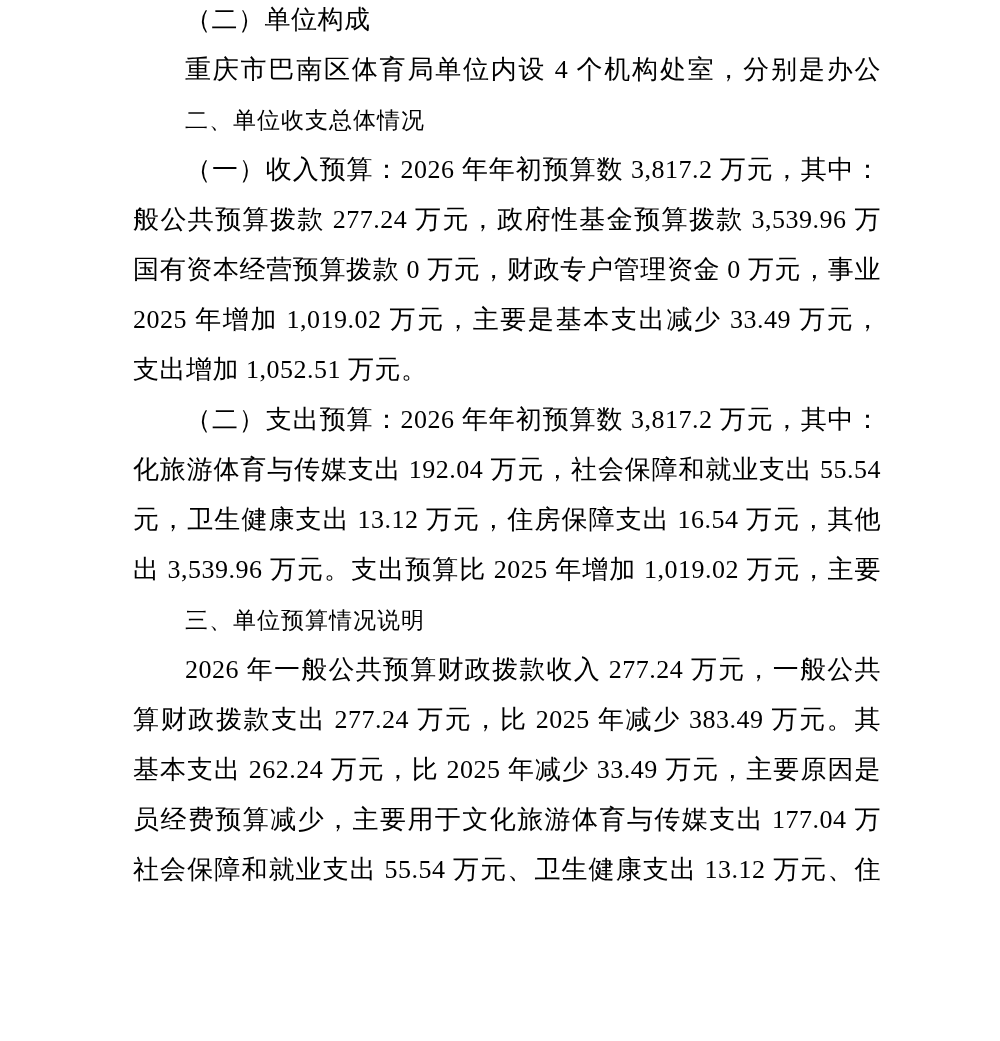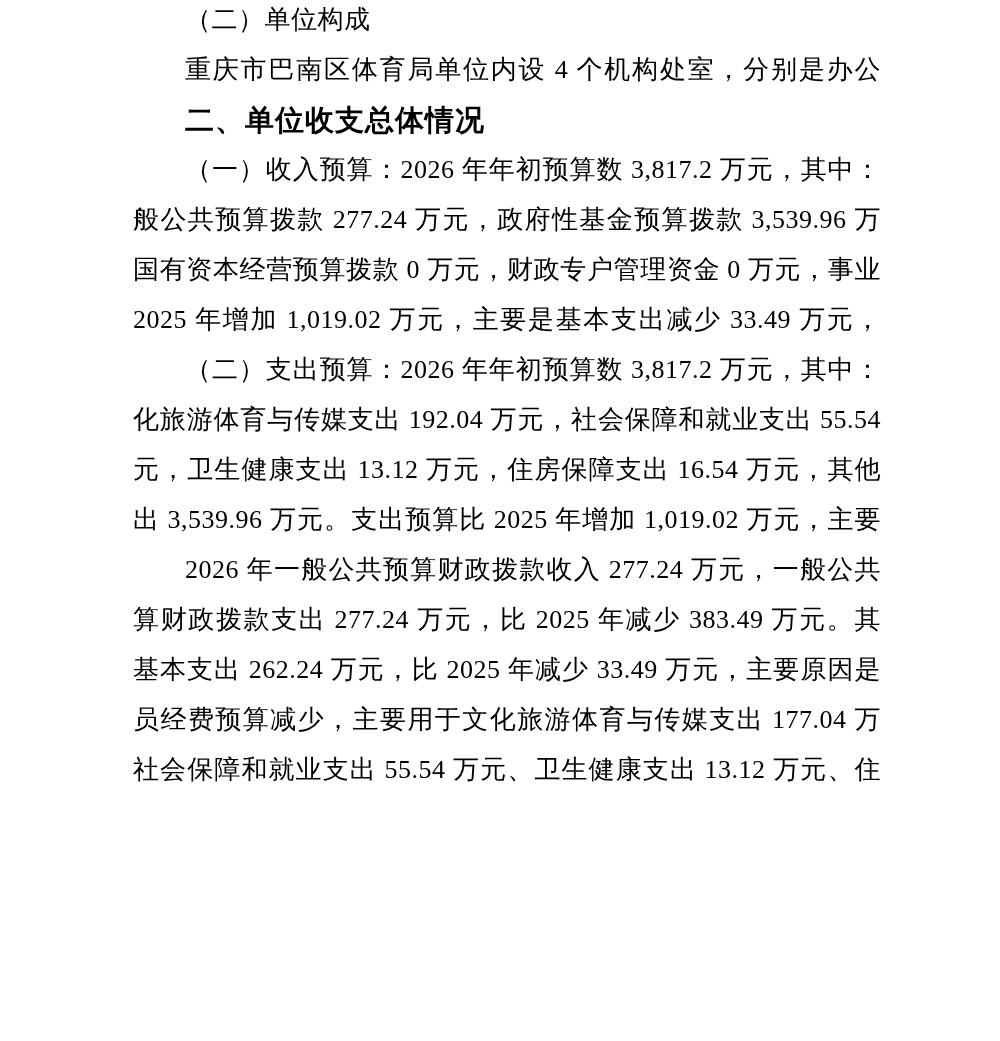--- a/index.html
+++ b/index.html
@@ -35,40 +35,42 @@
     white-space: normal;
     text-align: justify;
     text-align-last: justify;
     text-justify: inter-ideograph;
   }
   .line.indent {
     text-indent: 52px;
   }
   .line.heading {
     font-family: "Liberation Sans", sans-serif;
-    font-weight: bold;
-    font-size: 29px;
+    font-weight: normal;
+    font-size: 23px;
     letter-spacing: 1px;
   }
 </style>
 </head>
 <body>
 
 <div class="page">
   <div class="text-block">
     <div class="line indent">（二）单位构成</div>
     <div class="line indent justify">重庆市巴南区体育局单位内设 4 个机构处室，分别是办公室，</div>
     <div class="line indent heading">二、单位收支总体情况</div>
     <div class="line indent justify">（一）收入预算：2026 年年初预算数 3,817.2 万元，其中：一</div>
     <div class="line justify">般公共预算拨款 277.24 万元，政府性基金预算拨款 3,539.96 万元，</div>
     <div class="line justify">国有资本经营预算拨款 0 万元，财政专户管理资金 0 万元，事业收</div>
     <div class="line justify">2025 年增加 1,019.02 万元，主要是基本支出减少 33.49 万元，项目</div>
+    <div class="line">支出增加 1,052.51 万元。</div>
     <div class="line indent justify">（二）支出预算：2026 年年初预算数 3,817.2 万元，其中：文</div>
     <div class="line justify">化旅游体育与传媒支出 192.04 万元，社会保障和就业支出 55.54 万</div>
     <div class="line justify">元，卫生健康支出 13.12 万元，住房保障支出 16.54 万元，其他支</div>
     <div class="line justify">出 3,539.96 万元。支出预算比 2025 年增加 1,019.02 万元，主要是基</div>
+    <div class="line indent heading">三、单位预算情况说明</div>
     <div class="line indent justify">2026 年一般公共预算财政拨款收入 277.24 万元，一般公共预</div>
     <div class="line justify">算财政拨款支出 277.24 万元，比 2025 年减少 383.49 万元。其中：</div>
     <div class="line justify">基本支出 262.24 万元，比 2025 年减少 33.49 万元，主要原因是人</div>
     <div class="line justify">员经费预算减少，主要用于文化旅游体育与传媒支出 177.04 万元、</div>
     <div class="line justify">社会保障和就业支出 55.54 万元、卫生健康支出 13.12 万元、住房</div>
   </div>
 </div>
 
 </body></html>

